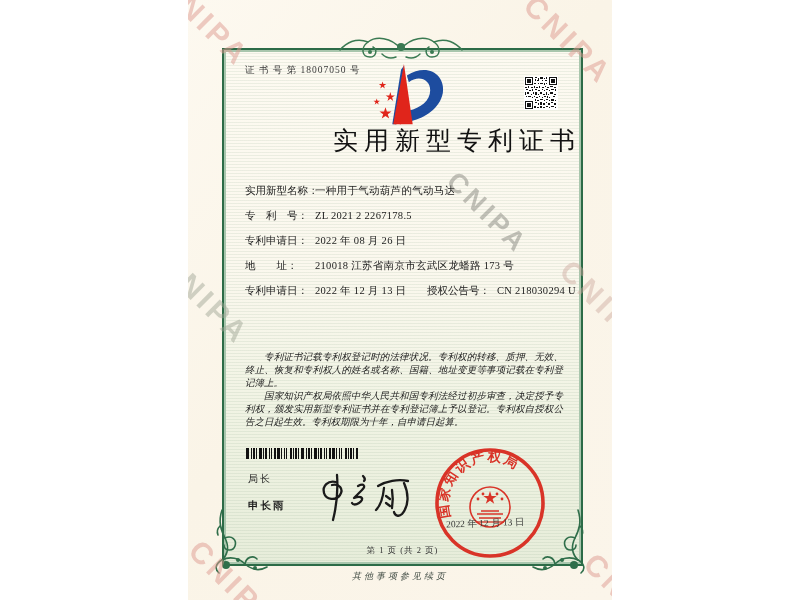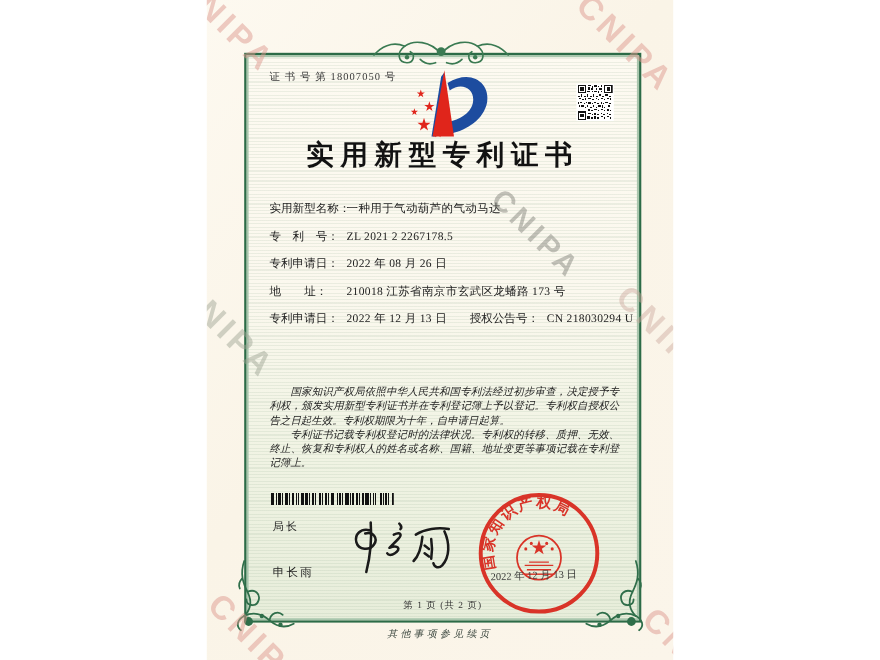--- a/index.html
+++ b/index.html
@@ -27,37 +27,37 @@
     border:2px solid #2c6b47;
     box-shadow:inset 0 0 0 2px #a9c6ad;
     background-image:
       repeating-linear-gradient(180deg, rgba(148,174,148,0.16) 0 1px, rgba(0,0,0,0) 1px 3px),
       linear-gradient(180deg,#fdfaf1 0%,#fbf8ee 42%,#f0f3e3 72%,#e7edda 100%);
   }
   .certno{position:absolute;left:21px;top:14px;font-size:9.5px;letter-spacing:1px;color:#3a3a3a;}
   .logo{position:absolute;left:133px;top:10px;}
   .qr{position:absolute;left:300px;top:26px;background:#fff;padding:1px;}
   .title{
-    position:absolute;left:0;right:0;top:74px;text-align:center;
-    font-size:25px;font-weight:bold;letter-spacing:6px;color:#121212;
+    position:absolute;left:0;right:0;top:74px;text-align:right;
+    font-size:25px;font-weight:normal;letter-spacing:6px;color:#121212;
   }
   .fields{position:absolute;left:21px;top:128px;right:12px;font-size:10.5px;}
   .frow{position:relative;height:25px;line-height:25px;white-space:nowrap;}
   .flabel{display:inline-block;width:70px;color:#222;}
   .fval{color:#222;letter-spacing:0.3px;}
   .pair2{position:absolute;left:182px;top:0;}
   .pair2 .flabel{width:70px;}
   .paras{
     position:absolute;left:21px;top:301px;width:318px;
     font-size:9.5px;line-height:13px;text-align:justify;font-style:italic;color:#222;
   }
   .paras p{margin:0;text-indent:2em;}
   .barcode{position:absolute;left:22px;top:398px;}
   .officer-role{position:absolute;left:24px;top:422px;font-size:10px;letter-spacing:2px;}
-  .officer-name{position:absolute;left:24px;top:464px;font-size:10.5px;letter-spacing:2px;}
+  .officer-name{position:absolute;left:24px;top:449px;font-size:10.5px;letter-spacing:2px;font-weight:bold;}
   .signature{position:absolute;left:82px;top:418px;}
   .seal{position:absolute;left:208px;top:395px;opacity:0.93;}
   .pagenum{position:absolute;left:0;right:0;top:495px;text-align:center;font-size:8.5px;color:#333;letter-spacing:1px;}
   .note{
     position:absolute;left:0;right:0;top:570px;text-align:center;z-index:3;
     font-size:9px;letter-spacing:3px;color:#3f4a42;font-style:italic;font-family:Liberation Mono, monospace;
   }
   .orn{position:absolute;z-index:4;pointer-events:none;}
   .orn-top{left:148px;top:33px;}
   .orn-bl{left:26px;top:508px;}
@@ -173,22 +173,22 @@
       </div>
       <div class="frow">
         <span class="flabel">专利申请日：</span><span class="fval">2022 年 12 月 13 日</span>
         <span class="pair2">
           <span class="flabel">授权公告号：</span><span class="fval">CN 218030294 U</span>
         </span>
       </div>
     </div>
 
     <div class="paras">
+      <p>专利证书记载专利权登记时的法律状况。专利权的转移、质押、无效、终止、恢复和专利权人的姓名或名称、国籍、地址变更等事项记载在专利登记簿上。</p>
       <p>国家知识产权局依照中华人民共和国专利法经过初步审查，决定授予专利权，颁发实用新型专利证书并在专利登记簿上予以登记。专利权自授权公告之日起生效。专利权期限为十年，自申请日起算。</p>
-      <p>专利证书记载专利权登记时的法律状况。专利权的转移、质押、无效、终止、恢复和专利权人的姓名或名称、国籍、地址变更等事项记载在专利登记簿上。</p>
     </div>
 
     <svg class="barcode" width="112" height="11" viewBox="0 0 112 11" shape-rendering="crispEdges">
       <line x1="0" y1="5.5" x2="112" y2="5.5" stroke="#111" stroke-width="11" stroke-dasharray="3 2 1 1 2 1 1 2 3 1 1 1 2 2 1 1 1 2 2 1 3 1 1 2 1 1 1 3 2 1 1 1 2 1 1 2"></line>
     </svg>
 
     <div class="officer-role">局长</div>
     <div class="officer-name">申长雨</div>
 
     <svg class="signature" width="115" height="58" viewBox="0 0 115 58">

